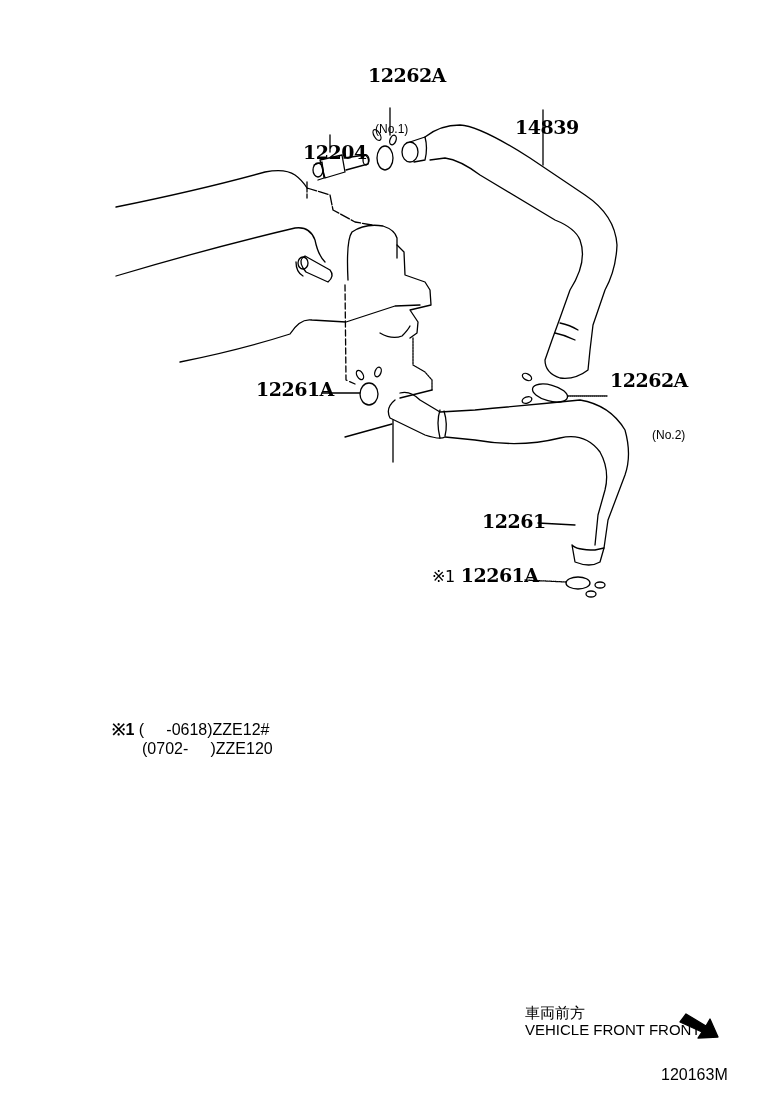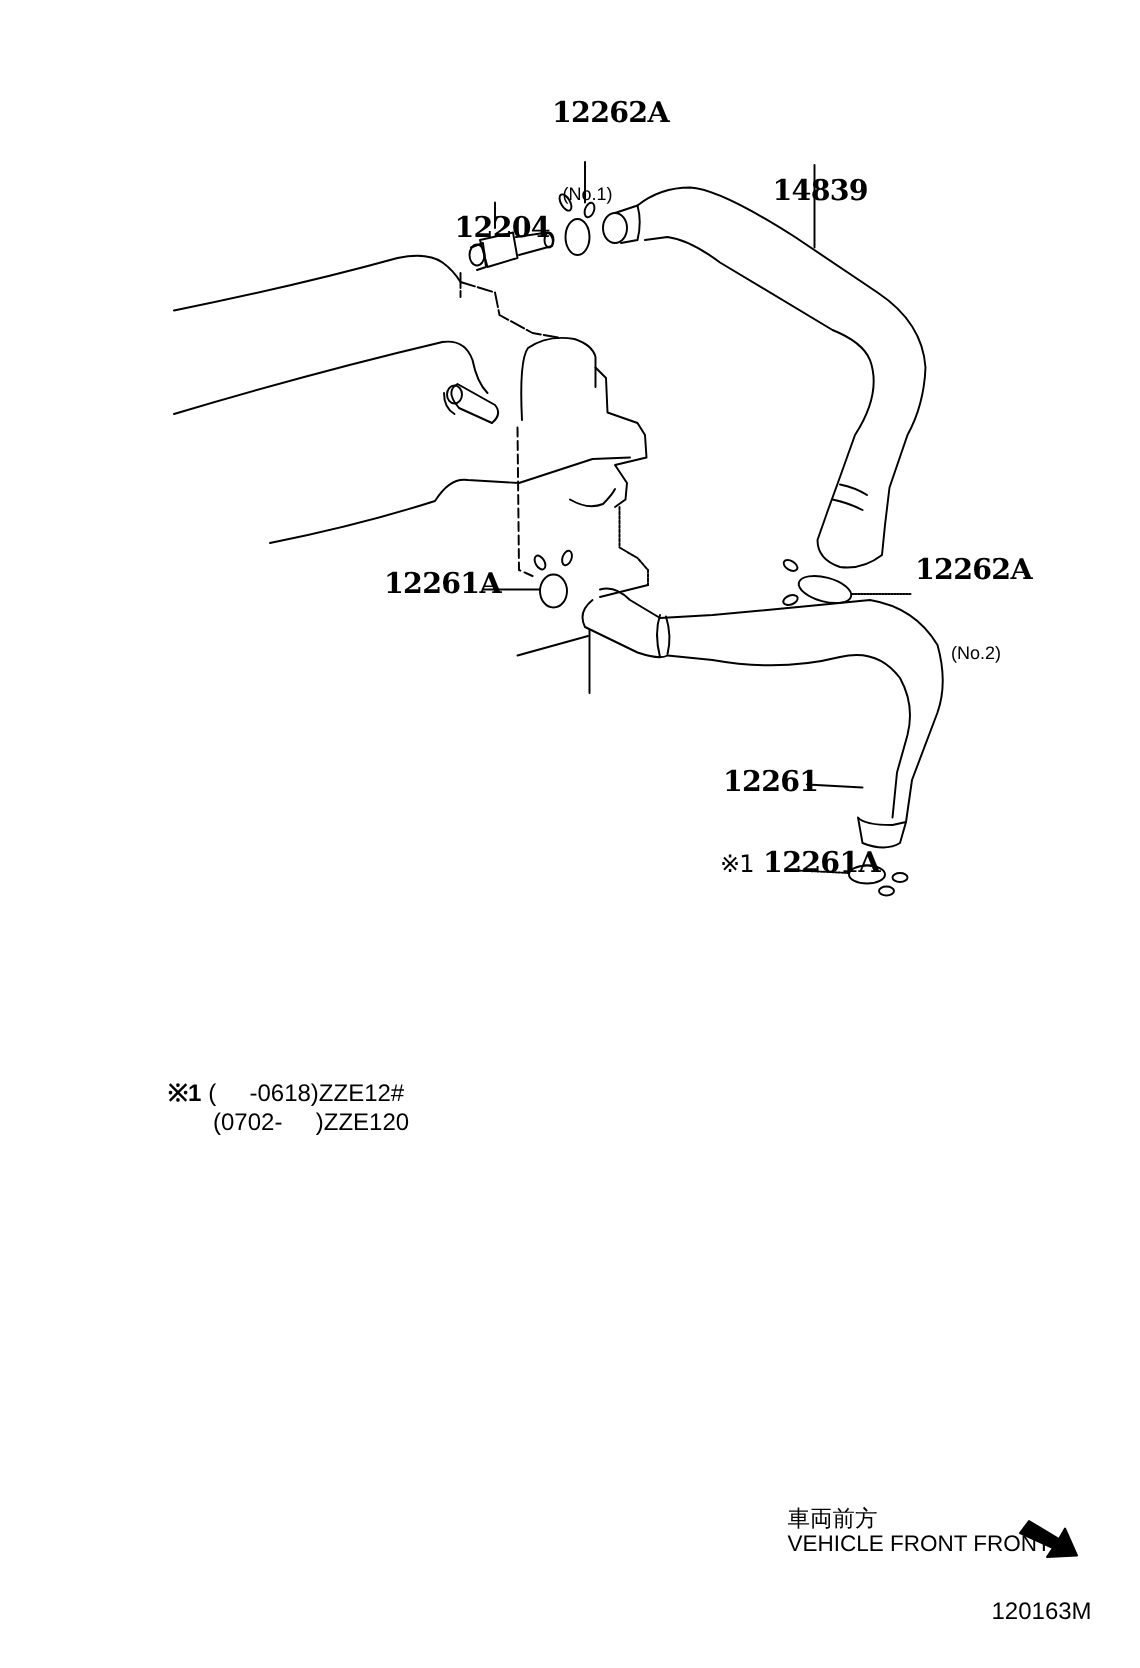--- a/index.html
+++ b/index.html
@@ -99,25 +99,25 @@
 <div class="lbl" style="left:368px; top:66px;">12262A</div>
 <div class="sub" style="left:375px; top:91px;">(No.1)</div>
 
 <div class="lbl" style="left:303px; top:108px;margin-top:35px;">12204</div>
 
 <div class="lbl" style="left:515px; top:118px;">14839</div>
 
 <div class="lbl" style="left:256px; top:380px;">12261A</div>
 
 <div class="lbl" style="left:610px; top:371px;">12262A</div>
-<div class="sub" style="left:634px; top:397px;">(No.2)</div>
+<div class="sub" style="left:652px; top:397px;">(No.2)</div>
 
 <div class="lbl" style="left:482px; top:512px;">12261</div>
 
-<div class="lbl" style="left:432px; top:566px;margin-left:48px;">
+<div class="lbl" style="left:432px; top:566px;">
   <span class="marker">※1</span>
   <span>12261A</span>
 </div>
 
 <div class="note" style="left:112px; top:722px;">
   <b>※1</b>
   <span style="white-space:pre;">(     -0618)</span><span>ZZE12#</span>
 </div>
 <div class="note" style="left:142px; top:741px;">
   <span style="white-space:pre;">(0702-     )</span><span>ZZE120</span>

